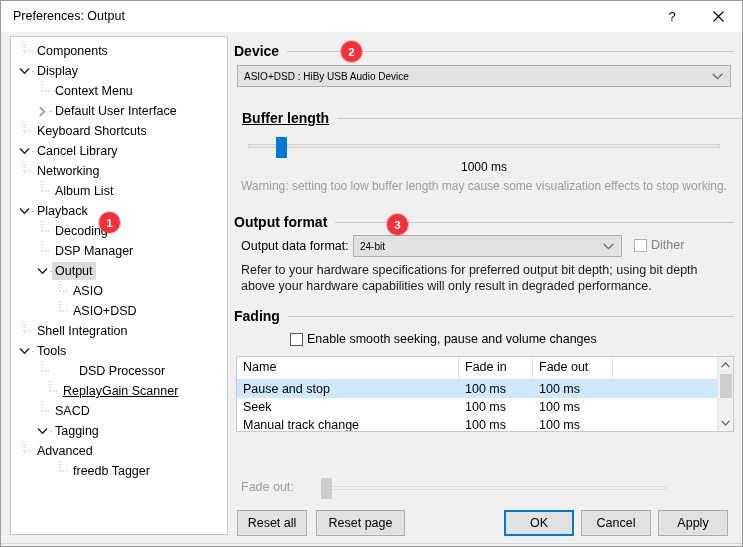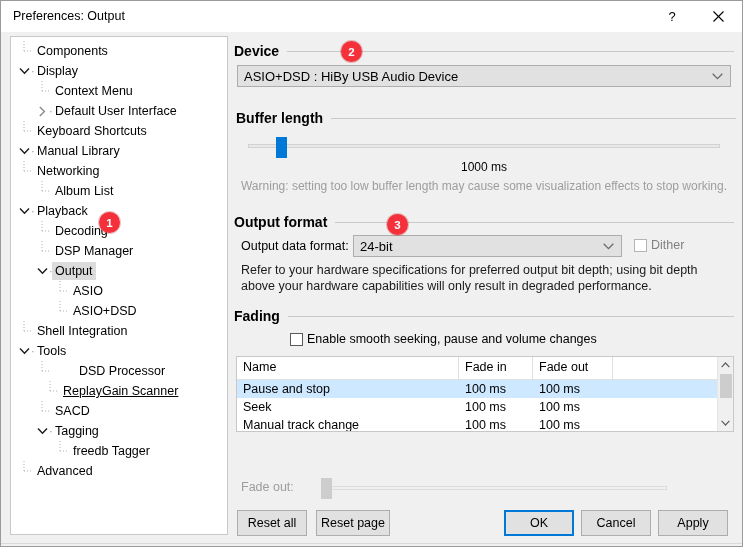--- a/index.html
+++ b/index.html
@@ -139,21 +139,21 @@
 
   
   .combo {
     position: relative;
     background: #e1e1e1;
     border: 1px solid #adadad;
     height: 22px;
     box-sizing: border-box;
     display: flex;
     align-items: center;
-    font-size: 13px;
+    font-size: 10px;
     color: #000;
     padding-left: 6px;
   }
   .combo .arrow {
     position: absolute;
     right: 7px;
     top: 0;
     height: 20px;
     display: flex;
     align-items: center;
@@ -418,21 +418,21 @@
           <span style="width: 3px; flex: 0 0 3px; color: rgb(154, 154, 154); font-size: 11px; line-height: 20px;"></span>
           <span class="tree-label">Keyboard Shortcuts</span>
         </div>
         <div class="tree-item" style="padding-left: 6px;">
           <span class="tw">
             <svg width="11" height="8" viewBox="0 0 11 8">
               <polyline points="1,1.6 5.5,6.2 10,1.6" fill="none" stroke="#1b1b1b" stroke-width="1.4"></polyline>
             </svg>
           </span>
           <span style="width: 3px; flex: 0 0 3px; color: rgb(154, 154, 154); font-size: 11px; line-height: 20px;">·</span>
-          <span class="tree-label">Manual Library</span>
+          <span class="tree-label">Cancel Library</span>
         </div>
         <div class="tree-item" style="padding-left: 6px;">
           <span class="tw">
             <svg class="dots" width="14" height="20" viewBox="0 0 14 20">
               <line x1="7" y1="0" x2="7" y2="10" stroke="#b0b0b0" stroke-width="1" stroke-dasharray="1,2"></line>
               <line x1="7" y1="10" x2="14" y2="10" stroke="#b0b0b0" stroke-width="1" stroke-dasharray="1,2"></line>
             </svg>
           </span>
           <span style="width: 3px; flex: 0 0 3px; color: rgb(154, 154, 154); font-size: 11px; line-height: 20px;"></span>
           <span class="tree-label">Networking</span>
@@ -556,60 +556,60 @@
         </div>
         <div class="tree-item" style="padding-left: 24px;">
           <span class="tw">
             <svg width="11" height="8" viewBox="0 0 11 8">
               <polyline points="1,1.6 5.5,6.2 10,1.6" fill="none" stroke="#1b1b1b" stroke-width="1.4"></polyline>
             </svg>
           </span>
           <span style="width: 3px; flex: 0 0 3px; color: rgb(154, 154, 154); font-size: 11px; line-height: 20px;">·</span>
           <span class="tree-label">Tagging</span>
         </div>
+        <div class="tree-item" style="padding-left: 6px;">
+          <span class="tw">
+            <svg class="dots" width="14" height="20" viewBox="0 0 14 20">
+              <line x1="7" y1="0" x2="7" y2="10" stroke="#b0b0b0" stroke-width="1" stroke-dasharray="1,2"></line>
+              <line x1="7" y1="10" x2="14" y2="10" stroke="#b0b0b0" stroke-width="1" stroke-dasharray="1,2"></line>
+            </svg>
+          </span>
+          <span style="width: 3px; flex: 0 0 3px; color: rgb(154, 154, 154); font-size: 11px; line-height: 20px;"></span>
+          <span class="tree-label">Advanced</span>
+        </div>
         <div class="tree-item" style="padding-left: 42px;">
           <span class="tw">
             <svg class="dots" width="14" height="20" viewBox="0 0 14 20">
               <line x1="7" y1="0" x2="7" y2="10" stroke="#b0b0b0" stroke-width="1" stroke-dasharray="1,2"></line>
               <line x1="7" y1="10" x2="14" y2="10" stroke="#b0b0b0" stroke-width="1" stroke-dasharray="1,2"></line>
             </svg>
           </span>
           <span style="width: 3px; flex: 0 0 3px; color: rgb(154, 154, 154); font-size: 11px; line-height: 20px;"></span>
           <span class="tree-label">freedb Tagger</span>
-        </div>
-        <div class="tree-item" style="padding-left: 6px;">
-          <span class="tw">
-            <svg class="dots" width="14" height="20" viewBox="0 0 14 20">
-              <line x1="7" y1="0" x2="7" y2="10" stroke="#b0b0b0" stroke-width="1" stroke-dasharray="1,2"></line>
-              <line x1="7" y1="10" x2="14" y2="10" stroke="#b0b0b0" stroke-width="1" stroke-dasharray="1,2"></line>
-            </svg>
-          </span>
-          <span style="width: 3px; flex: 0 0 3px; color: rgb(154, 154, 154); font-size: 11px; line-height: 20px;"></span>
-          <span class="tree-label">Advanced</span>
         </div>
       </div>
   </div>
 
   <div id="content">
 
     <div class="group-header" style="position:absolute;left:0;top:7px;width:500px;">
       <span class="group-title">Device</span>
       <span class="group-rule"></span>
     </div>
 
     <div class="combo" style="position:absolute;left:3px;top:31px;width:494px;">
       <span>ASIO+DSD : HiBy USB Audio Device</span>
       <span class="arrow">
         <svg width="11" height="7" viewBox="0 0 11 7">
           <polyline points="0.7,0.7 5.5,5.6 10.3,0.7" fill="none" stroke="#6b6b6b" stroke-width="1.3"></polyline>
         </svg>
       </span>
     </div>
 
-    <div class="group-header" style="position:absolute;left:2px;top:74px;width:500px;">
+    <div class="group-header" style="position:absolute;left:8px;top:74px;width:500px;text-decoration:underline;">
       <span class="group-title">Buffer length</span>
       <span class="group-rule"></span>
     </div>
 
     <div class="slider" style="position:absolute;left:14px;top:101px;width:472px;">
       <div class="track" style="left:0;right:0;width:472px;"></div>
       <div class="thumb" id="buffer-thumb" style="left: 27.72px;"></div>
     </div>
 
     <div class="center-text" style="position:absolute;left:0;top:126px;width:500px;">1000 ms</div>
@@ -694,21 +694,21 @@
       <span class="slider disabled" style="position:relative;flex:1;height:24px;">
         <span class="track" style="left:8px;right:64px;top:11px;display:block;"></span>
         <span class="thumb" id="fadeout-thumb" style="display: block; top: 3px; left: 4px;"></span>
       </span>
     </div>
 
   </div>
 
   <div id="buttonbar">
     <div class="btn" style="left:3px;width:70px;">Reset all</div>
-    <div class="btn" style="left:82px;width:74px;">Reset page</div>
+    <div class="btn" style="left:82px;width:89px;">Reset page</div>
     <div class="btn default" style="left:270px;width:70px;">OK</div>
     <div class="btn" style="left:347px;width:70px;">Cancel</div>
     <div class="btn" style="left:424px;width:70px;">Apply</div>
   </div>
 
   <div id="bottom-rule"></div>
 
   <div id="badges">
       <div class="badge" style="left: 98px; top: 211px; background: rgb(244, 49, 59);">1</div>
       <div class="badge" style="left: 340px; top: 40px; background: rgb(244, 49, 59);">2</div>

